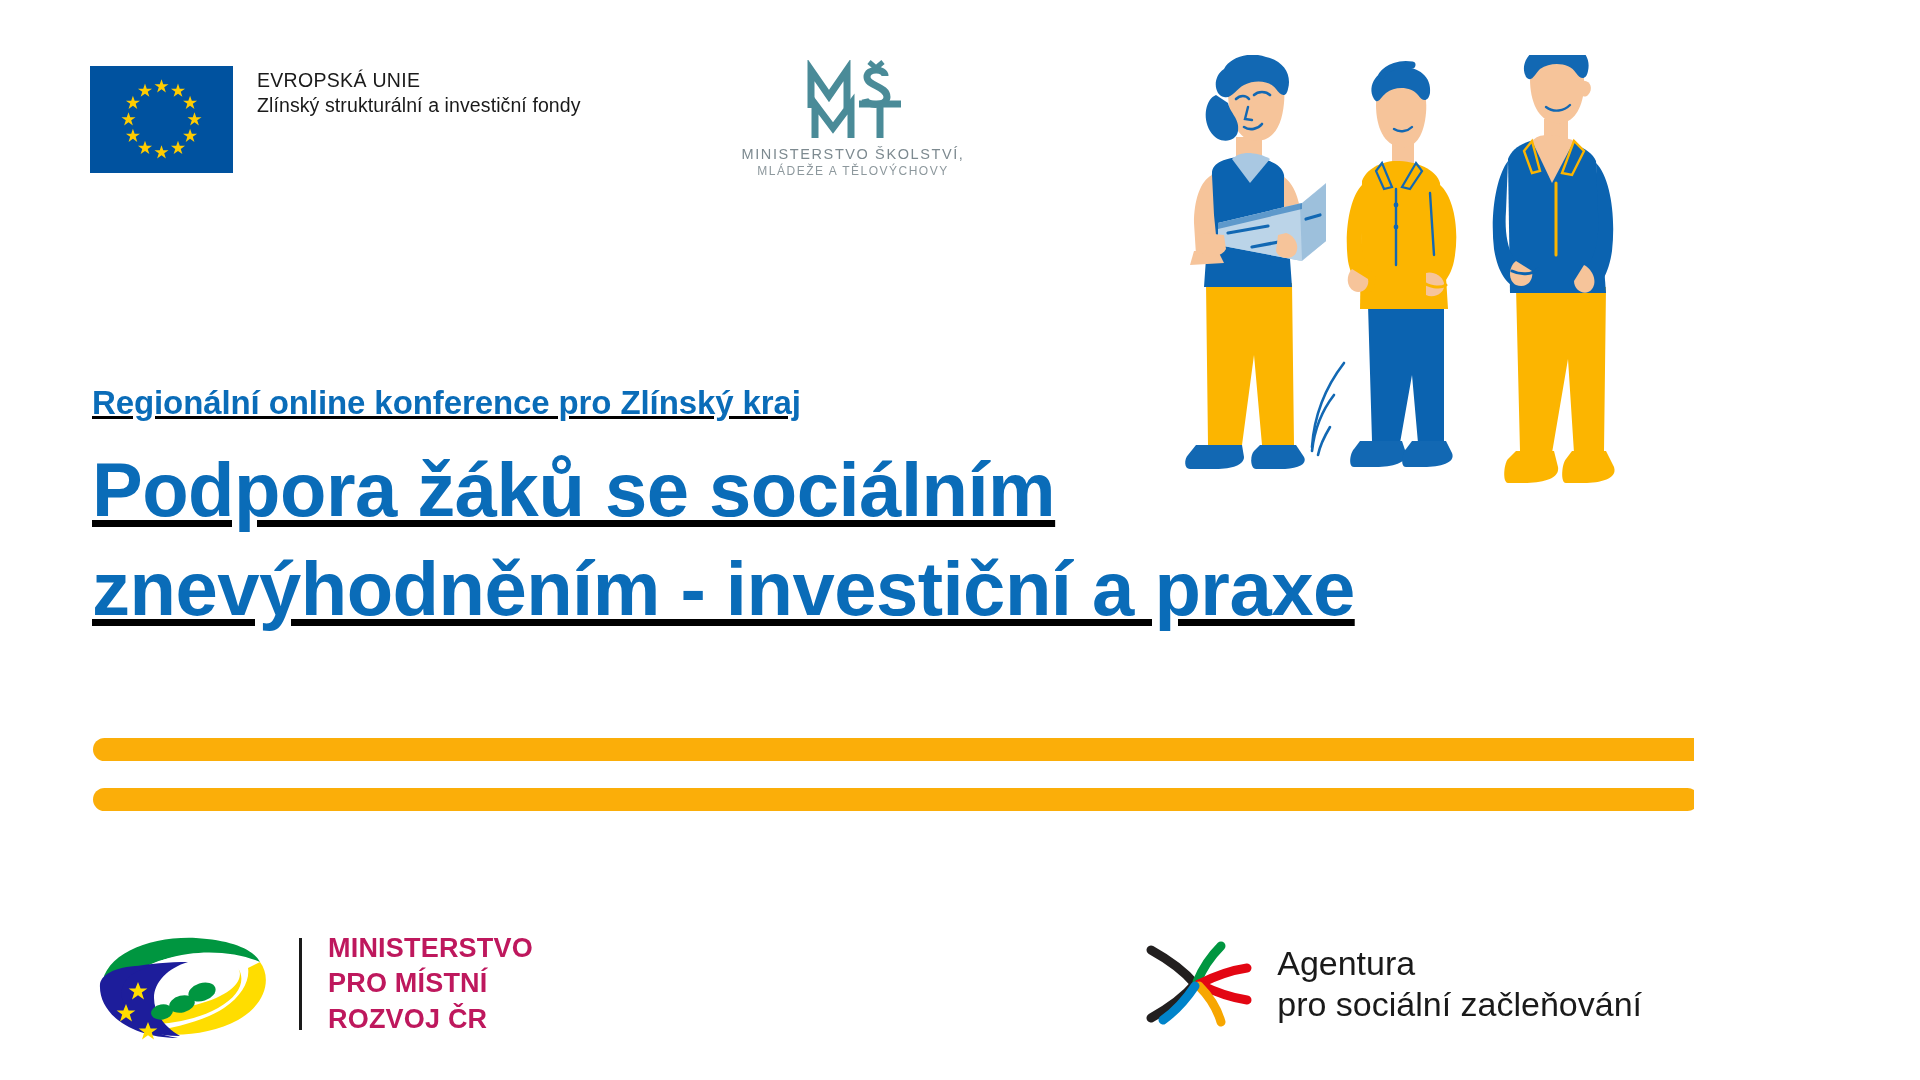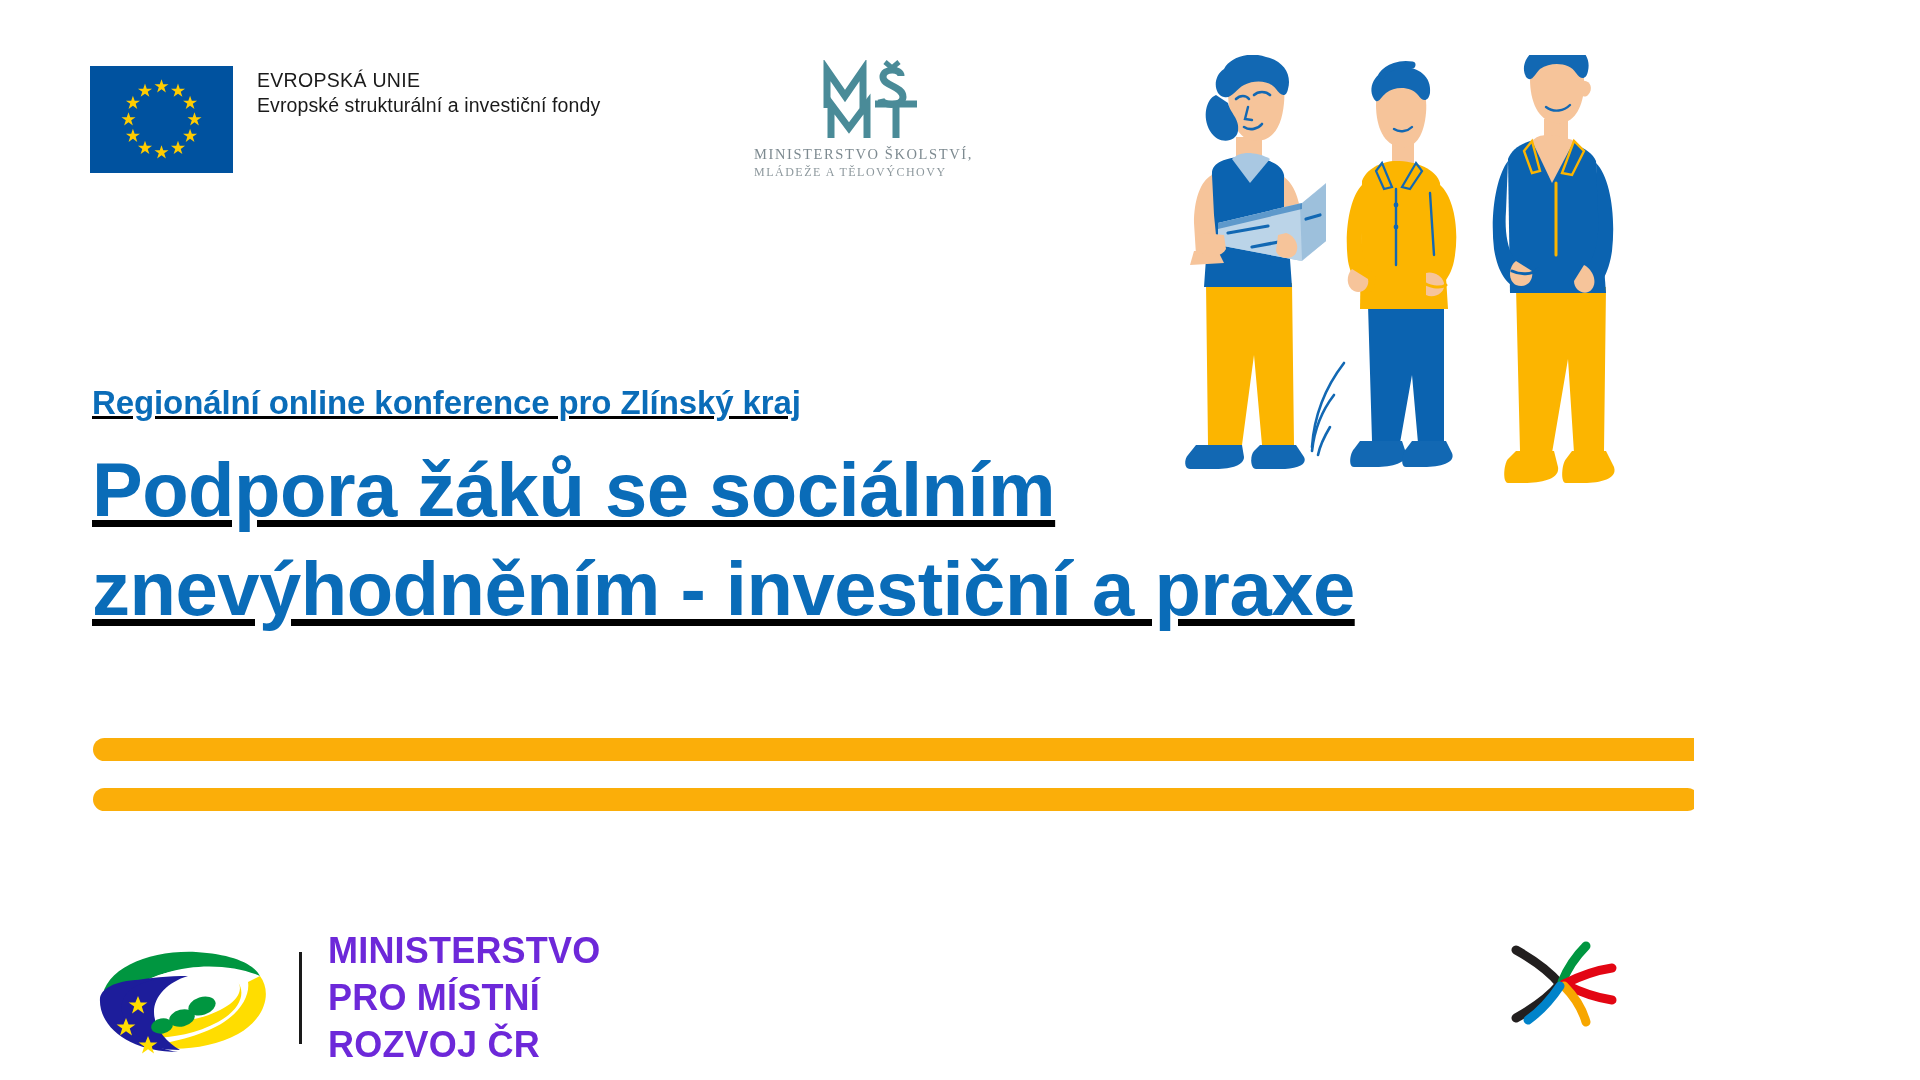--- a/index.html
+++ b/index.html
@@ -45,24 +45,24 @@
   #eu-text .eu-line {
     font-size: 19.5px;
     white-space: nowrap;
     letter-spacing: 0.1px;
   }
   #eu-text .eu-line-1 { letter-spacing: 0.3px; }
 
   
   #msmt-logo {
     position: absolute;
-    left: 754px;
+    left: 738px;
     top: 60px;
     width: 230px;
-    font-family: Liberation Serif, serif;
+    text-align: center;
   }
   #msmt-mark { display: block; margin: 0 auto; }
   #msmt-text-1 {
     font-size: 14.5px;
     letter-spacing: 1.6px;
     color: #7d8a90;
     margin-top: 4px;
     white-space: nowrap;
   }
   #msmt-text-2 {
@@ -129,23 +129,23 @@
   }
   #mmr-mark { flex: 0 0 auto; }
   #mmr-divider {
     width: 3px;
     height: 92px;
     background: #1a1a1a;
     margin: 0 26px 0 22px;
     flex: 0 0 auto;
   }
   #mmr-text {
-    color: #6d28d9;
+    color: #be185d;
     font-weight: bold;
-    font-size: 36px;
+    font-size: 27px;
     line-height: 1.30;
     letter-spacing: 0.2px;
   }
 
   
   #agentura-logo {
     position: absolute;
     right: 52px;
     top: 938px;
     display: flex;
@@ -202,21 +202,21 @@
               </g>
             <g transform="rotate(330) translate(0,-33) rotate(-330)">
                 <polygon points="0,-7.3 1.72,-2.26 7.02,-2.26 2.73,0.86 4.36,5.9 0,2.8 -4.36,5.9 -2.73,0.86 -7.02,-2.26 -1.72,-2.26"></polygon>
               </g>
           </g>
         </g>
       </svg>
     </div>
     <div id="eu-text">
       <div class="eu-line eu-line-1">EVROPSKÁ UNIE</div>
-      <div class="eu-line">Evropské strukturální a investiční fondy</div>
+      <div class="eu-line">Zlínský strukturální a investiční fondy</div>
     </div>
   </div>
 
   <div id="msmt-logo">
     <svg id="msmt-mark" width="128" height="82" viewBox="0 0 128 82" aria-hidden="true">
       <g fill="none" stroke="#4A8B98" stroke-width="7" stroke-linecap="butt" stroke-linejoin="miter">
 
         <path d="M22 48 L22 10 L40 36 L58 10 L58 48"></path>
 
         <path d="M96 16 C96 8, 78 8, 78 17 C78 26, 98 26, 98 37 C98 46, 78 47, 76 39"></path>
@@ -407,15 +407,19 @@
 
         <path d="M104 30 C90 32 72 38 56 46" stroke="#E30613"></path>
 
         <path d="M56 46 C72 54 90 60 104 62" stroke="#E30613"></path>
 
         <path d="M56 48 C66 58 74 70 78 84" stroke="#F7A600"></path>
 
         <path d="M52 48 C44 60 34 72 20 82" stroke="#0083CA"></path>
       </g>
     </svg>
+    <div id="agentura-text">
+      <div id="agentura-text-1">Agentura</div>
+      <div id="agentura-text-2">pro sociální začleňování</div>
+    </div>
   </div>
 
 </div>
 
 </body></html>

